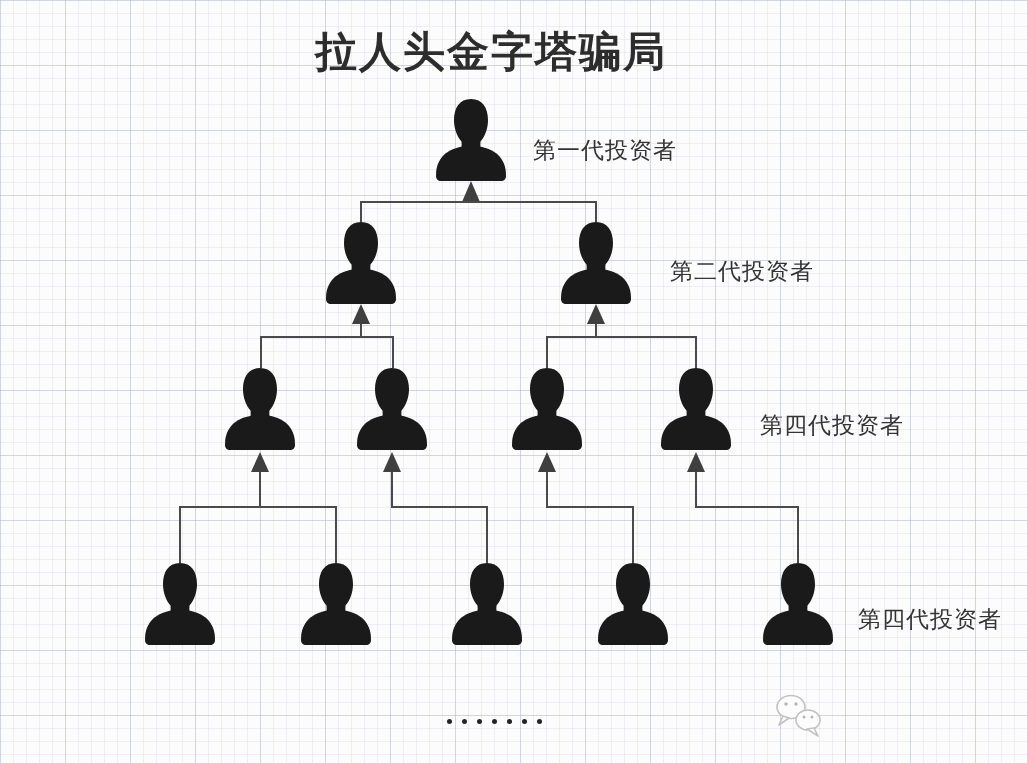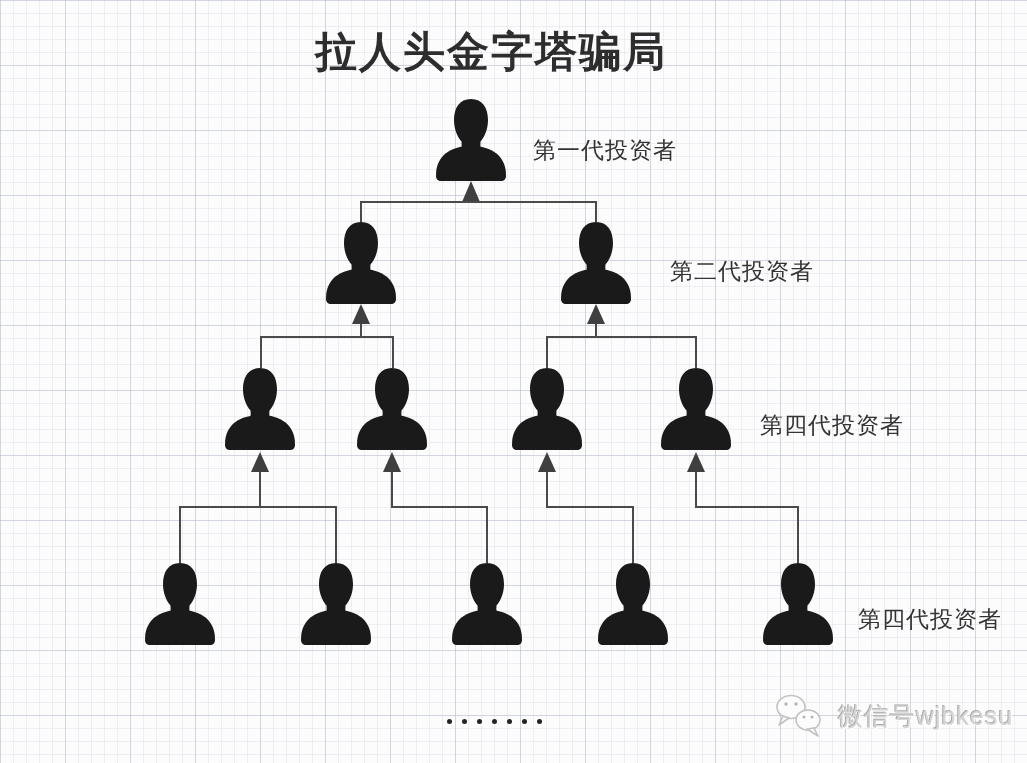--- a/index.html
+++ b/index.html
@@ -140,16 +140,15 @@
         <ellipse cx="34" cy="28" rx="12" ry="10"></ellipse>
         <path d="M40,36 L44,44 L33,37 Z" stroke-linejoin="round"></path>
       </g>
       <g fill="#b5b5b5" stroke="none">
         <circle cx="12" cy="12" r="1.7"></circle>
         <circle cx="22" cy="12" r="1.7"></circle>
         <circle cx="30" cy="25" r="1.5"></circle>
         <circle cx="38" cy="25" r="1.5"></circle>
       </g>
     </svg>
-    <span class="wm-text">微信号wjbkesu</span>
   </div>
 
 </div>
 
 </body></html>

